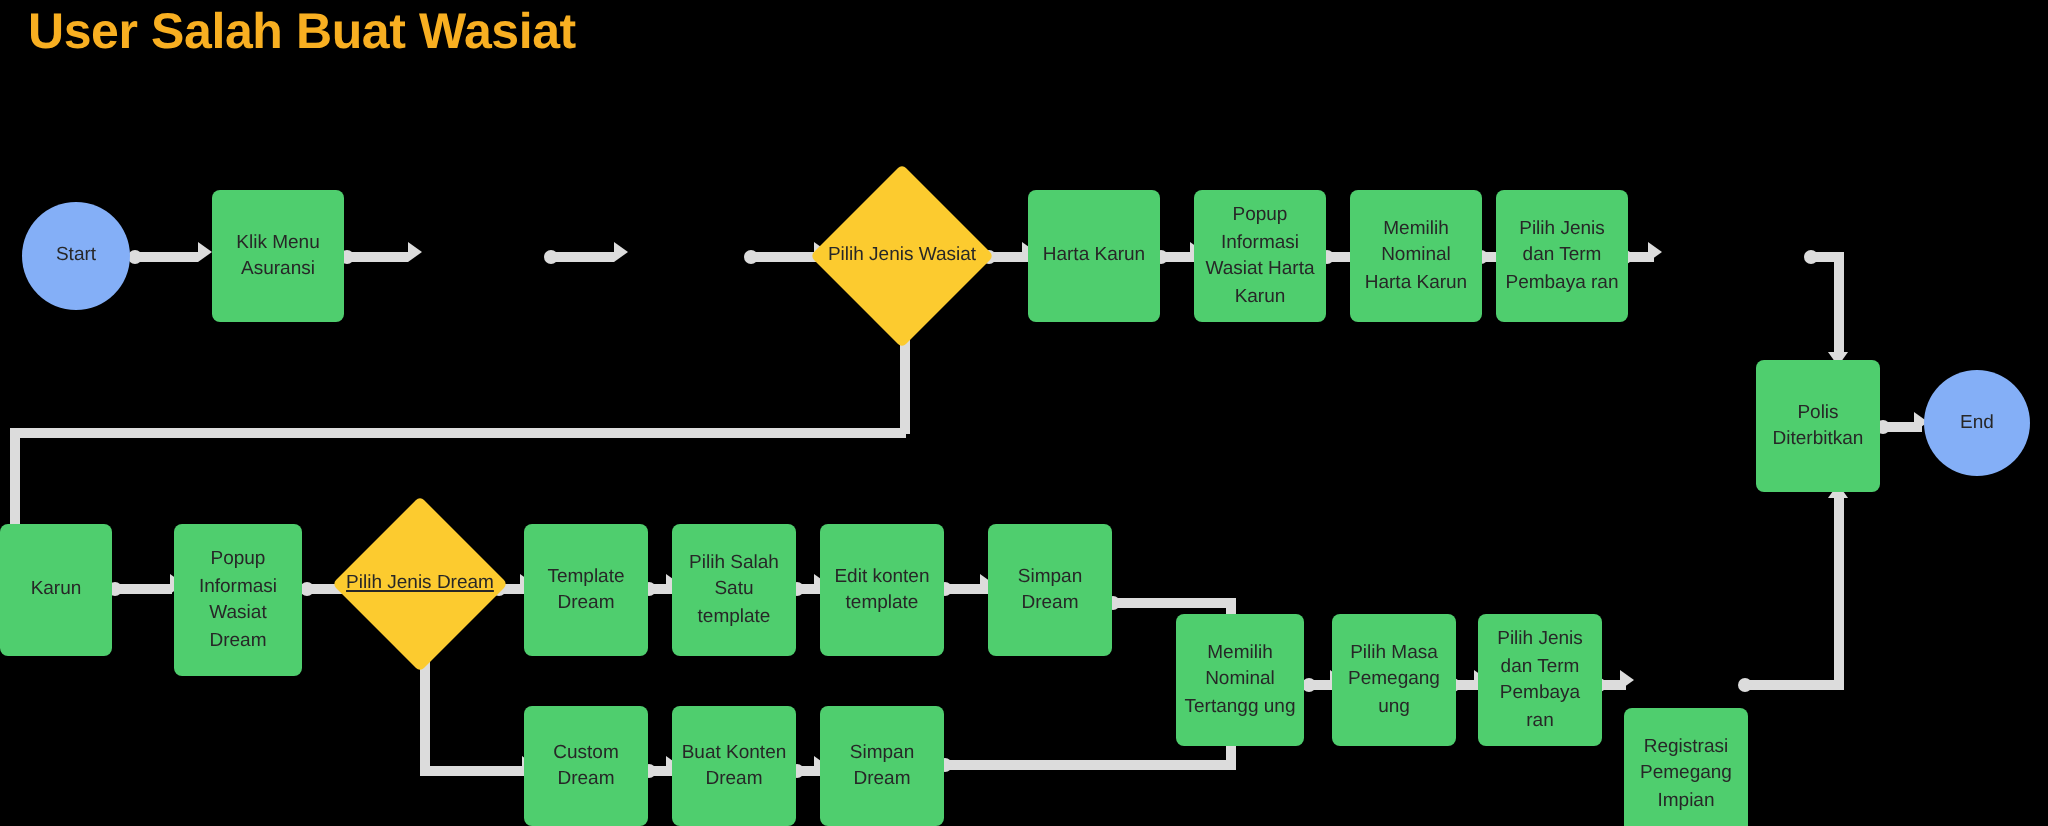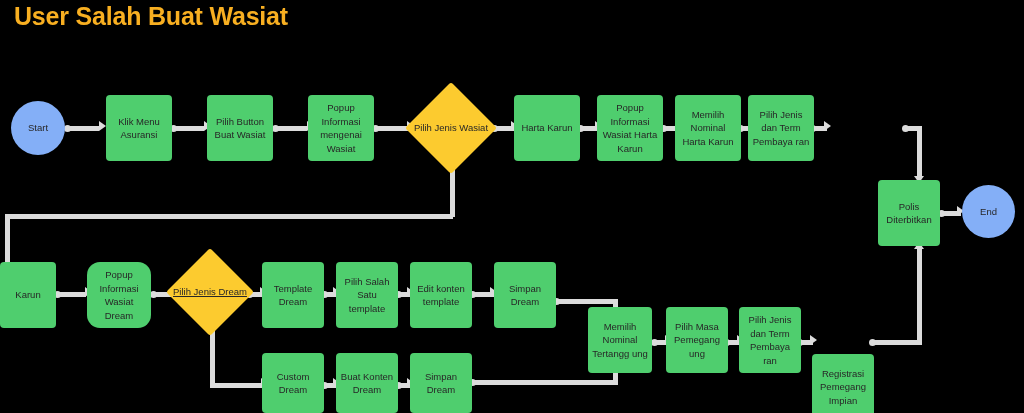--- a/index.html
+++ b/index.html
@@ -218,27 +218,21 @@
   <div class="arrow up" style="left:914px; top:242px;"></div>
 
   <div class="node term" style="left:11px; top:101px; width:54px; height:54px;">
     <span class="lbl">Start</span>
   </div>
 
   <div class="node proc" style="left:106px; top:95px; width:66px; height:66px;">
     <span class="lbl">Klik Menu Asuransi</span>
   </div>
 
-  <div class="node proc" style="left:207px; top:95px; width:66px; height:66px;">
-    <span class="lbl">Pilih Button Buat Wasiat</span>
-  </div>
-
-  <div class="node proc" style="left:308px; top:95px; width:66px; height:66px;">
-    <span class="lbl">Popup Informasi mengenai Wasiat</span>
-  </div>
+
 
   <div class="node dec" style="left:405px; top:82px; width:92px; height:92px;">
     <span class="dia"></span>
     <span class="lbl">Pilih Jenis Wasiat</span>
   </div>
 
   <div class="node proc" style="left:514px; top:95px; width:66px; height:66px;">
     <span class="lbl">Harta Karun</span>
   </div>
 
@@ -260,21 +254,21 @@
   </div>
 
   <div class="node term" style="left:962px; top:185px; width:53px; height:53px;">
     <span class="lbl">End</span>
   </div>
 
   <div class="node proc" style="left:0px; top:262px; width:56px; height:66px;">
     <span class="lbl">Karun</span>
   </div>
 
-  <div class="node proc" style="left:87px; top:262px; width:64px; height:66px;border-radius:13px;">
+  <div class="node proc" style="left:87px; top:262px; width:64px; height:76px;">
     <span class="lbl">Popup Informasi Wasiat Dream</span>
   </div>
 
   <div class="node dec" style="left:166px; top:248px; width:88px; height:88px;text-decoration:underline;">
     <span class="dia"></span>
     <span class="lbl">Pilih Jenis Dream</span>
   </div>
 
   <div class="node proc" style="left:262px; top:262px; width:62px; height:66px;">
     <span class="lbl">Template Dream</span>

